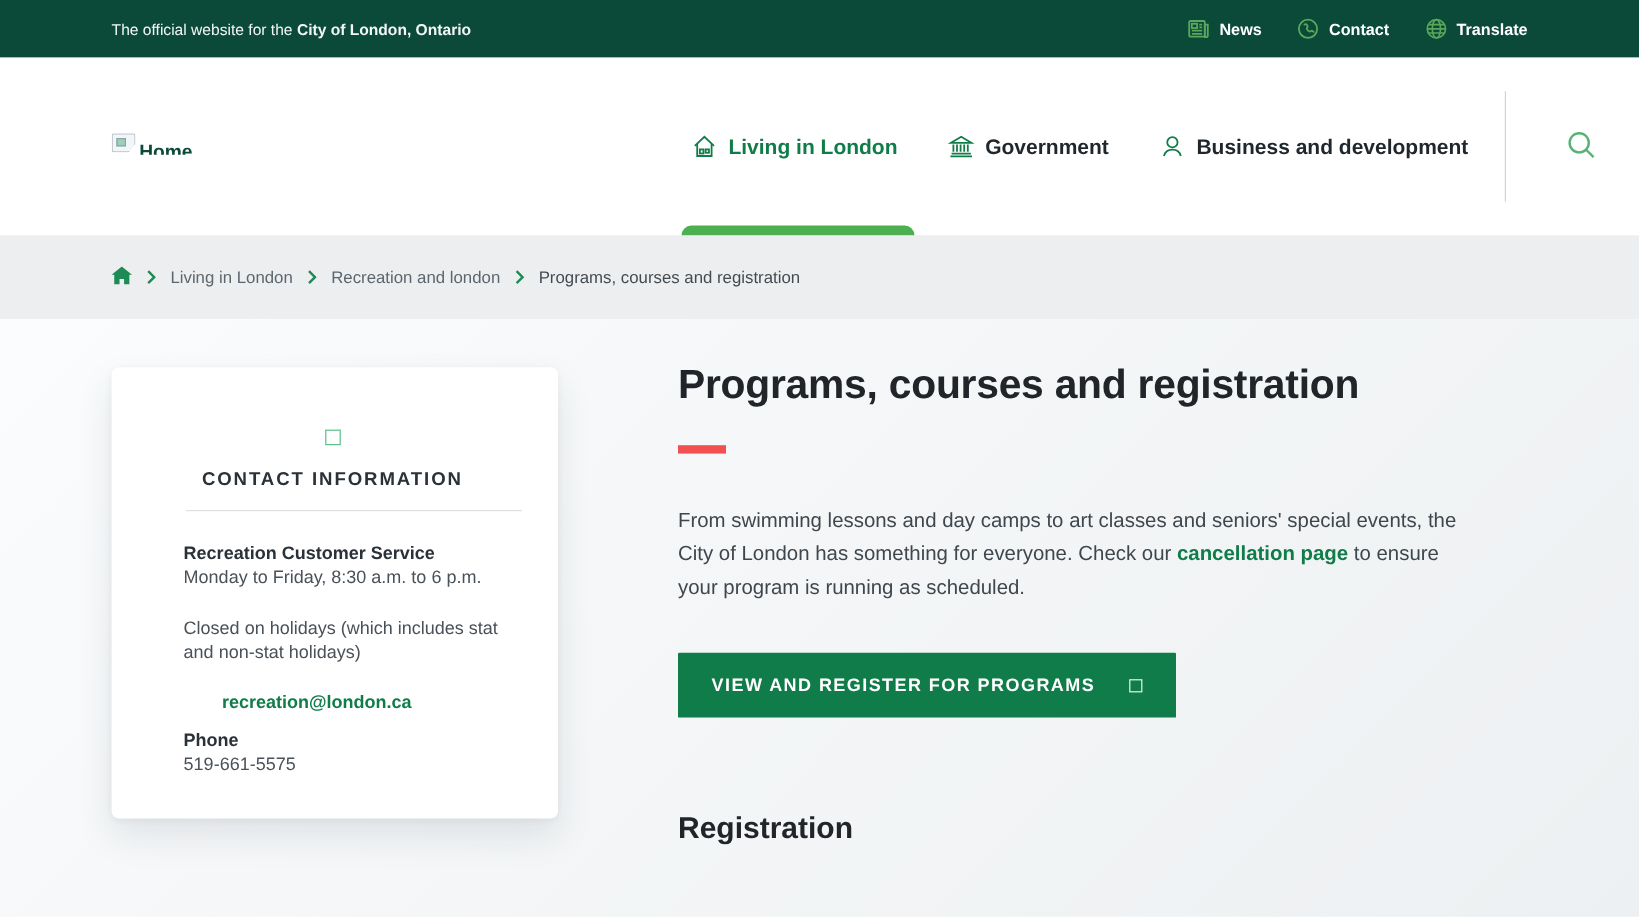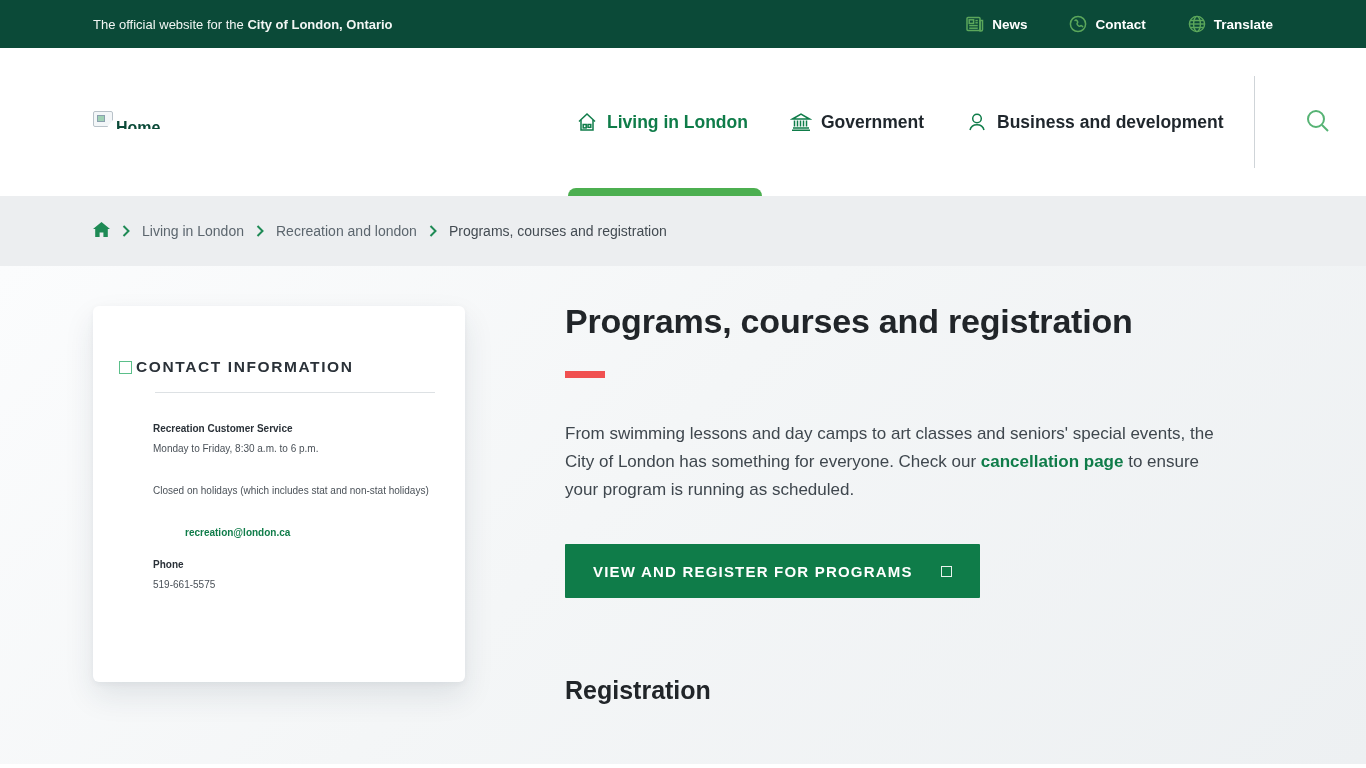--- a/index.html
+++ b/index.html
@@ -11,21 +11,21 @@
   .page { position:relative; width:1366px; height:768px; }
 
   
   .topbar {
     height:48px; background:#0B4A38; color:#fff;
     display:flex; align-items:center; justify-content:space-between;
     padding:0 93px 0 93px;
   }
   .topbar-tagline { font-size:13px; color:#f2f6f4; }
   .topbar-tagline strong { font-weight:bold; }
-  .topbar-links { display:flex; align-items:center; gap:42px;padding-left:16px; }
+  .topbar-links { display:flex; align-items:center; gap:30px;padding-left:16px; }
   .topbar-link { display:flex; align-items:center; gap:8px; cursor:pointer;
     color:#fff; font-size:13.5px; font-weight:bold; text-decoration:none; }
   .topbar-link svg { display:block; }
 
   
   .mainheader {
     position:relative; height:148px; background:#fff;
     display:flex; align-items:center;
   }
   .logo {
@@ -75,25 +75,25 @@
     background:linear-gradient(135deg,#fbfcfd 0%,#f4f6f7 45%,#edf0f2 100%);
   }
 
   
   .contact-card {
     position:absolute; left:93px; top:40px; width:372px; height:376px;
     background:#fff; border-radius:6px;
     box-shadow:0 14px 30px rgba(25,45,65,.10), 0 2px 6px rgba(25,45,65,.05);
     padding:52px 30px 30px 26px;
   }
-  .card-title-row { display:flex; align-items:center; gap:4px; }
+  .card-title-row { display:flex; align-items:center; gap:20px;flex-direction:column; }
   .card-tofu { width:13px; height:13px; border:1.5px solid #5BBF8A; flex:0 0 auto; }
   .card-title { font-size:15.5px; font-weight:bold; color:#2A3138; letter-spacing:1.6px; }
   .card-divider { height:1px; background:#DDE1E4; margin:16px 0 26px 36px; }
-  .card-body { padding-left:34px; font-size:10px; line-height:20px; color:#4A5158; }
+  .card-body { padding-left:34px; font-size:15px; line-height:20px; color:#4A5158; }
   .card-body .bold { font-weight:bold; color:#2A3138; }
   .card-gap { height:22px; }
   .card-gap-sm { height:12px; }
   .email-link { font-weight:bold; color:#0F7C49; text-decoration:none; cursor:pointer;margin-left:32px; }
 
   
   .article { position:absolute; left:565px; top:36px; width:668px; }
   .page-title { font-size:34px; font-weight:bold; color:#212529; letter-spacing:-0.2px; }
   .red-bar { width:40px; height:7px; background:#F05050; margin:30px 0 0 0; }
   .intro { margin-top:42px; font-size:17px; line-height:28px; color:#3F474E; }

